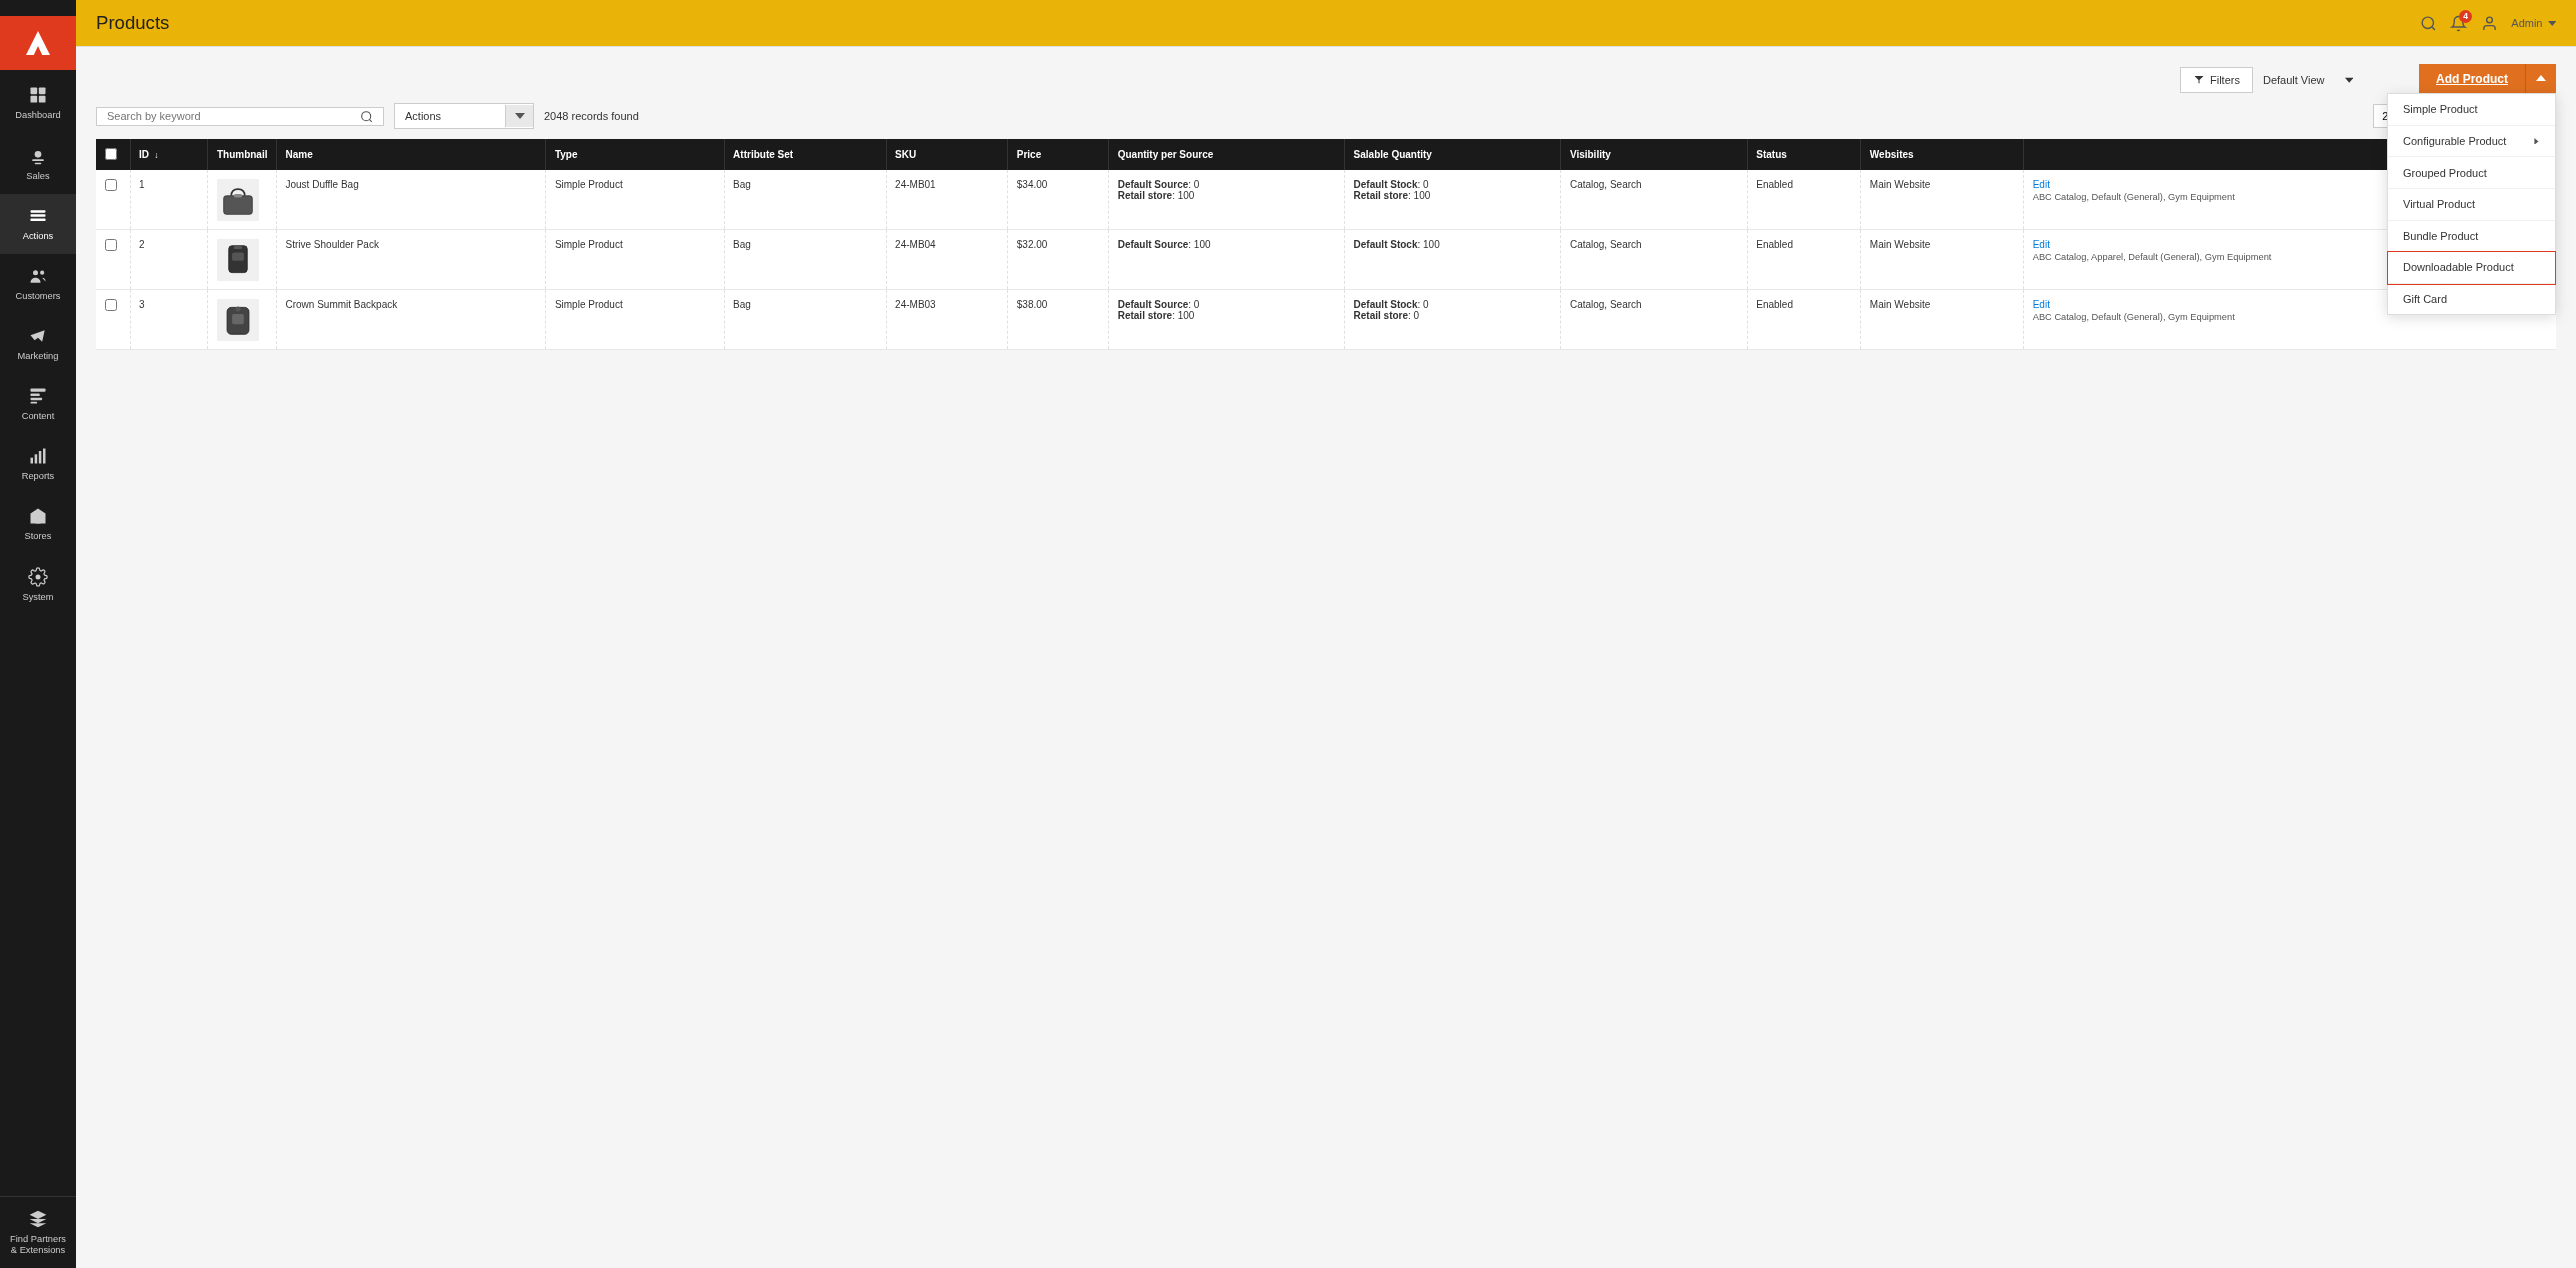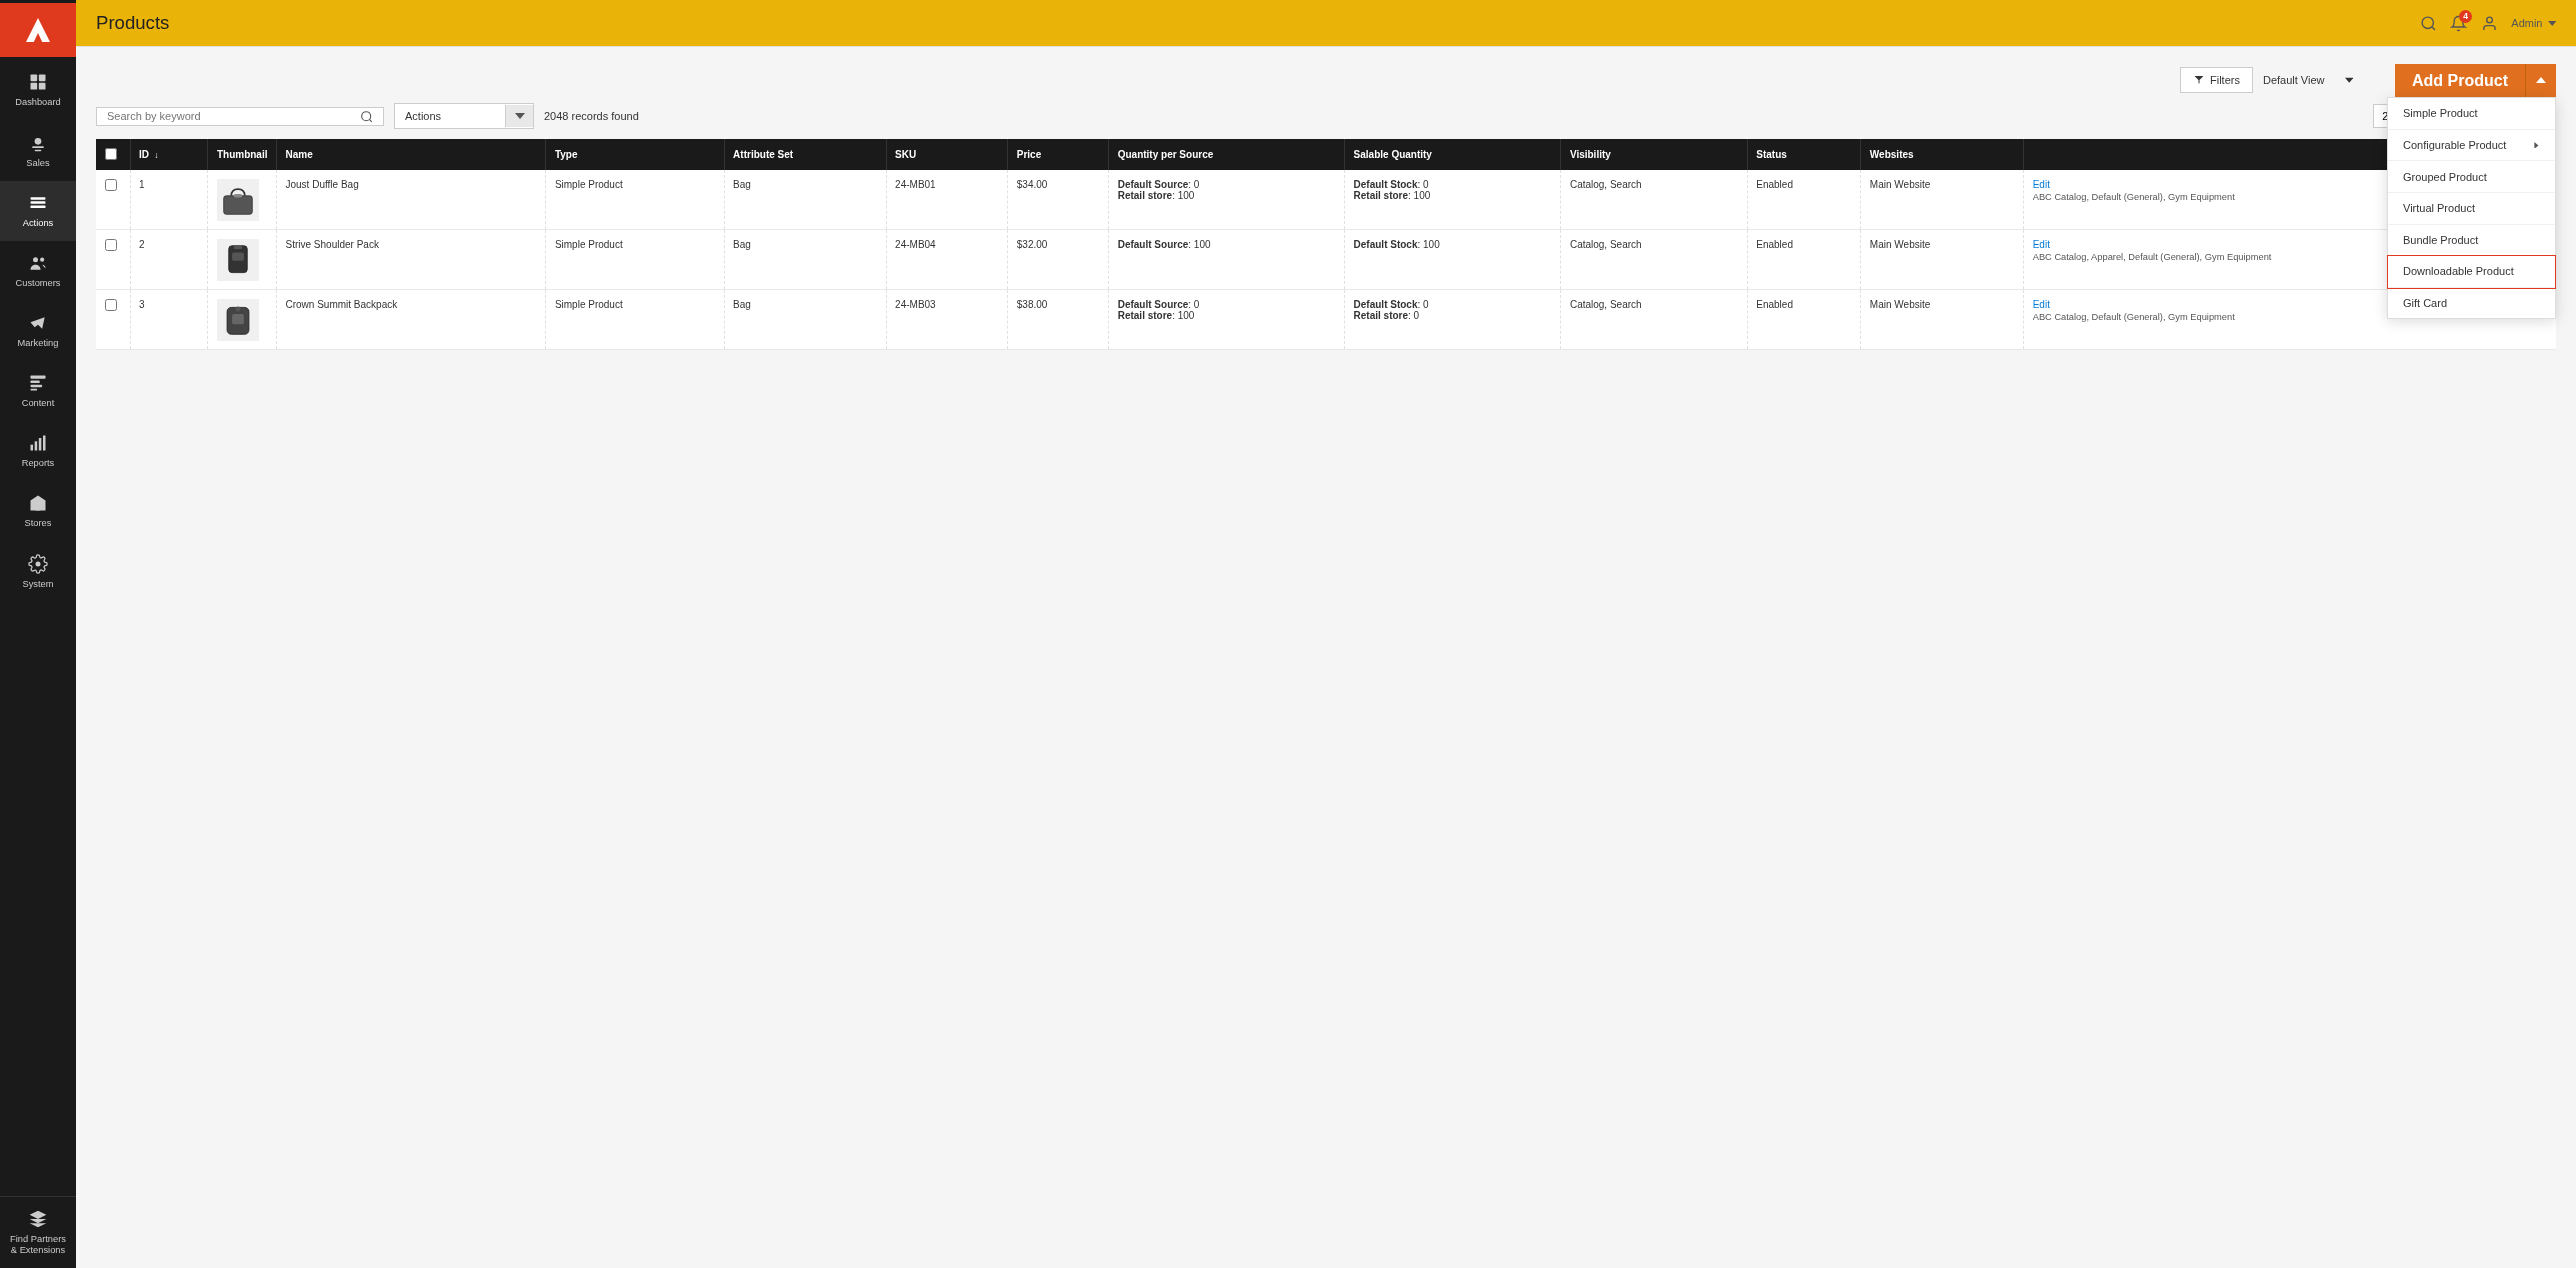--- a/index.html
+++ b/index.html
@@ -6,21 +6,21 @@
     body { font-family: 'Segoe UI', Arial, sans-serif; font-size: 11px; background: #f5f5f5; display: flex; height: 100vh; overflow: hidden; }
 
     
     .sidebar {
       width: 76px;
       background: #1a1a1a;
       color: #ccc;
       display: flex;
       flex-direction: column;
       align-items: center;
-      padding-top: 3px;
+      padding-top: 16px;
       flex-shrink: 0;
       overflow-y: auto;
     }
     .sidebar-logo {
       background: #e03a1e;
       width: 100%;
       display: flex;
       justify-content: center;
       align-items: center;
       padding: 12px 0;
@@ -105,24 +105,25 @@
     .btn-filters svg { width: 12px; height: 12px; }
     .default-view { font-size: 11px; color: #333; display: flex; align-items: center; gap: 20px; }
 
     
     .add-product-wrapper { display: flex; position: absolute; top: 17px; right: 20px; z-index: 100; }
     .btn-add-product {
       background: #e07020;
       color: #fff;
       border: none;
       padding: 7.6px 17px;
-      font-size: 16px;
+      font-size: 12px;
       font-weight: 600;
       cursor: pointer;
       border-right: 0.8px solid #c06010;
+      text-decoration: underline;
     }
     .btn-add-product-toggle {
       background: #e07020;
       color: #fff;
       border: none;
       padding: 7.6px 10px;
       cursor: pointer;
       font-size: 12px;
     }
 

